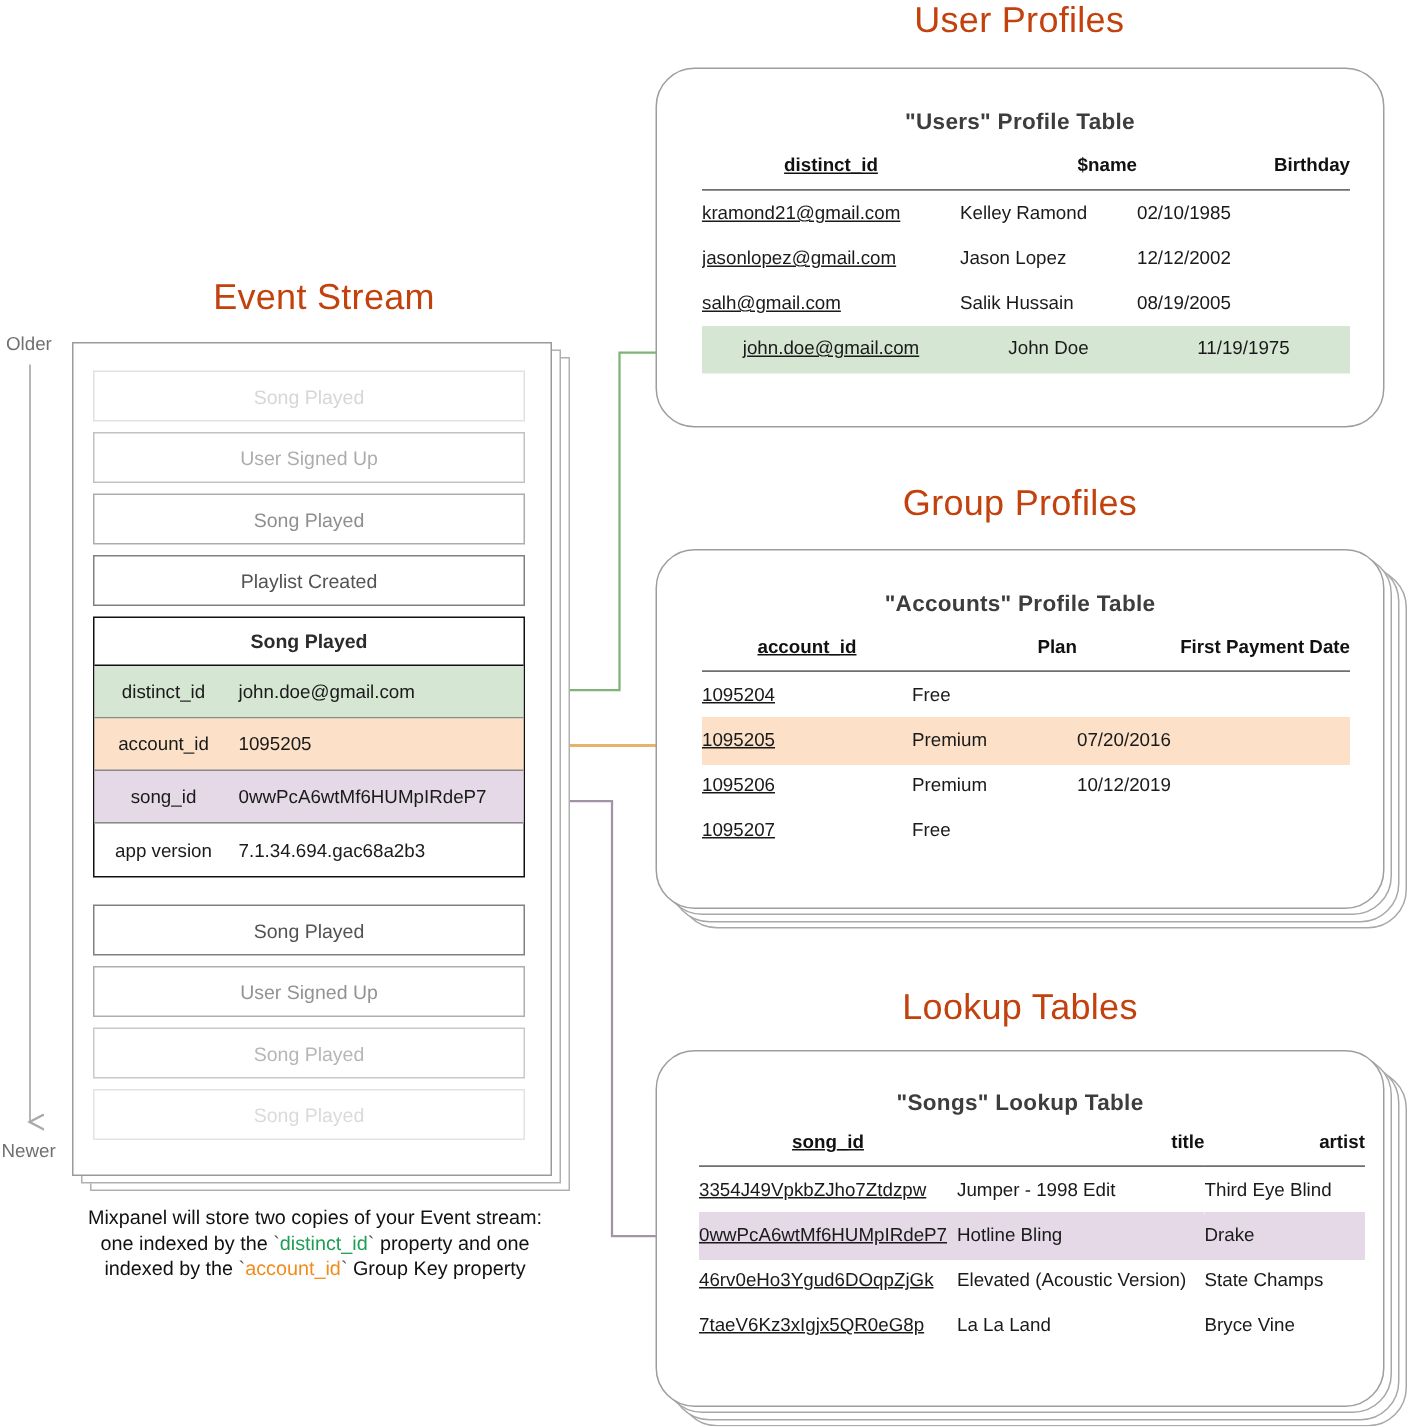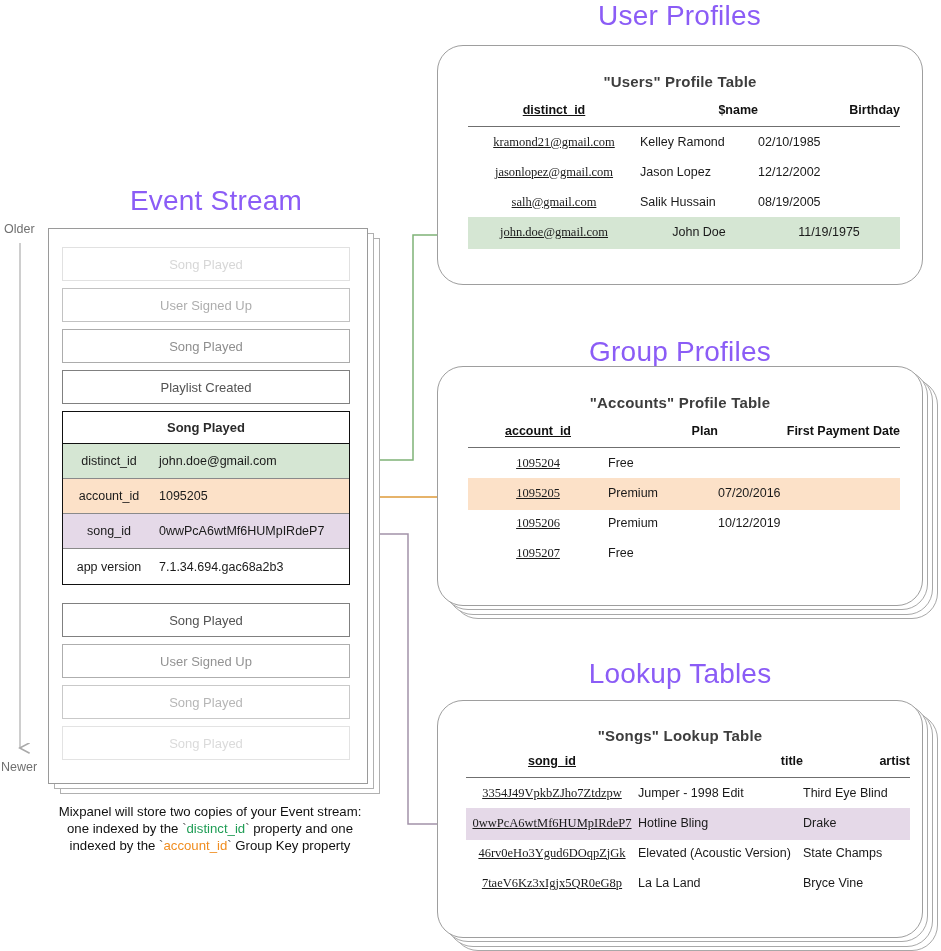--- a/index.html
+++ b/index.html
@@ -13,23 +13,23 @@
   }
   #root {
     position: relative;
     width: 941px;
     height: 951px;
     overflow: hidden;
     background: #ffffff;
   }
   .section-title {
     position: absolute;
-    font-size: 28px;
+    font-size: 24px;
     font-weight: 400;
-    color: #8b5cf6;
+    color: #c2410c;
     text-align: center;
     letter-spacing: 0.2px;
     white-space: nowrap;
   }
 
   
   .card-stack { position: absolute; }
   .card-layer {
     position: absolute;
     border: 1.4px solid #a8a8a8;
@@ -74,23 +74,21 @@
   }
   table.ptable td {
     font-size: 12.5px;
     color: #1a1a1a;
     height: 30px;
     padding: 0;
     white-space: nowrap;
     overflow: hidden;
   }
   table.ptable td.key-col {
-    text-align: center;
     text-decoration: underline;
-    font-family: Liberation Serif, serif;
   }
   tr.hl-green td { background: #d5e6d3; text-align: center; }
   tr.hl-orange td { background: #fce1c8; }
   tr.hl-purple td { background: #e5d9e8; }
 
   .tbl-wrap { position: absolute; }
 
   
   .hl-bleed { position: absolute; z-index: 0; }
 
@@ -327,21 +325,21 @@
               <td class="key-col">john.doe@gmail.com</td>
               <td>John Doe</td>
               <td>11/19/1975</td>
             </tr>
           </tbody>
         </table>
       </div>
     </div>
   </div>
 
-  <div class="section-title" style="left:437px; top:322px; width:486px;margin-top:14px;">Group Profiles</div>
+  <div class="section-title" style="left:437px; top:322px; width:486px;">Group Profiles</div>
 
   <div class="card-stack" style="left:437px; top:366px; width:486px; height:240px;">
     <div class="card-layer" style="left:15px; top:13px; width:486px; height:240px;"></div>
     <div class="card-layer" style="left:10px; top:9px; width:486px; height:240px;"></div>
     <div class="card-layer" style="left:5px; top:4px; width:486px; height:240px;"></div>
     <div class="card-front" style="width:486px; height:240px;">
       <div class="card-title" style="margin-top:27px;">"Accounts" Profile Table</div>
 
       <div class="hl-bleed" style="left:30px; top:113px; width:432px; height:30px; background:#fce1c8;"></div>
 

